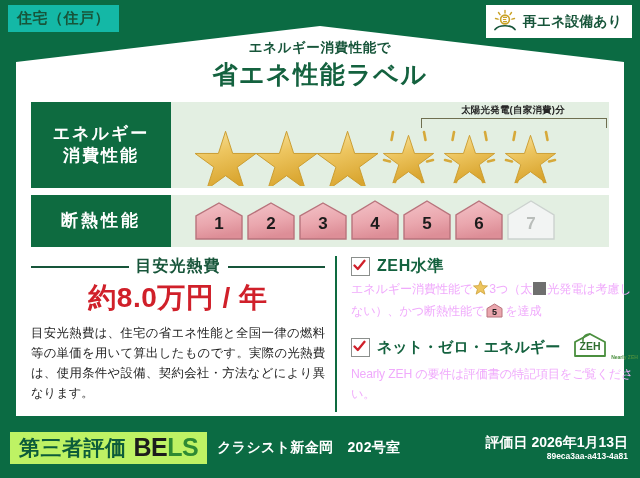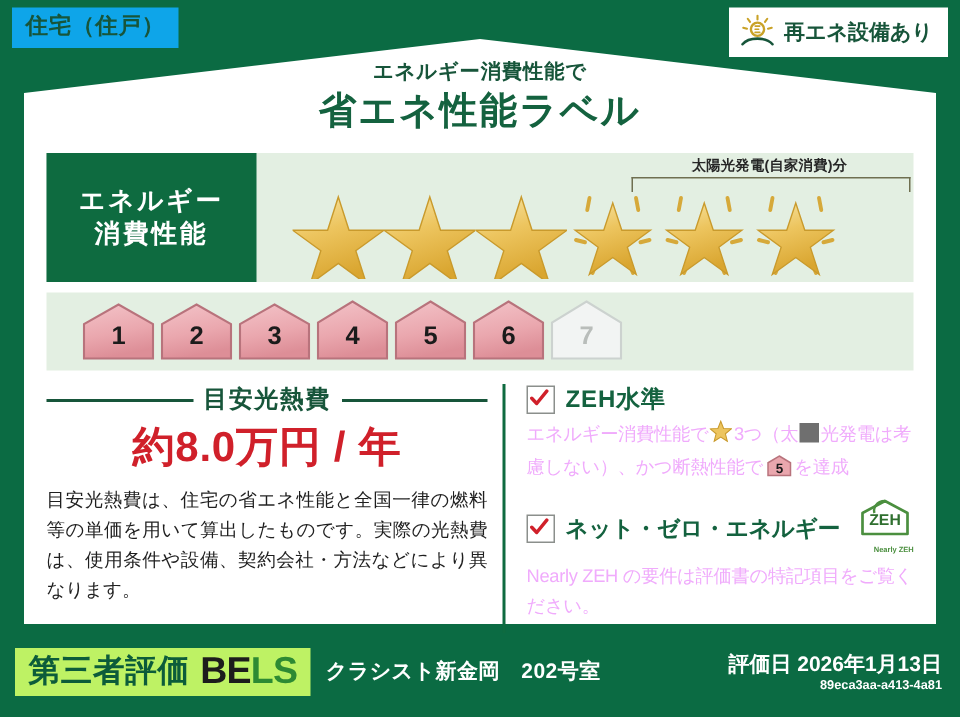--- a/index.html
+++ b/index.html
@@ -31,21 +31,21 @@
     clip-path: polygon(50% 0%, 100% 36px, 100% 100%, 0% 100%, 0% 36px);
     z-index: 1;
   }
 
   
   .tag-housing {
     position: absolute;
     left: 8px;
     top: 5px;
     z-index: 6;
-    background: #0ea5e9;
+    background: #14b8a6;
     color: #17553a;
     font-size: 15px;
     font-weight: bold;
     letter-spacing: 0.5px;
     padding: 5px 9px 6px 9px;
     line-height: 1.05;
     white-space: nowrap;
   }
 
   
@@ -299,21 +299,21 @@
     width: 13px;
     height: 13px;
     vertical-align: -2px;
     margin: 0 1px;
   }
   .inline-house {
     display: inline-block;
     vertical-align: -3px;
     margin: 0 2px;
   }
-  .zeh-logo { display: inline-flex; align-items: flex-end; gap: 2px; margin-left: 4px; flex-direction: column; }
+  .zeh-logo { display: inline-flex; align-items: flex-end; gap: 2px; margin-left: 4px; }
   .zeh-logo .mark { display: block; }
   .zeh-logo .nearly {
     font-size: 5px;
     color: #4b8f3f;
     font-weight: bold;
     line-height: 1.05;
     padding-bottom: 2px;
     white-space: nowrap;
   }
 
@@ -493,20 +493,23 @@
                 <polygon points="30.5,14 37.2,34.2 58.4,34.2 41.3,46.8 47.9,67 30.5,54.4 13.1,67 19.7,46.8 2.6,34.2 23.8,34.2" transform="scale(0.9) translate(3.4,3)" fill="url(#sg1)" stroke="#c99a2c" stroke-width="1"></polygon>
               </svg>
             </div>
 
           </div>
         </div>
       </div>
     </div>
 
     <div class="metric-row row-insul">
+      <div class="metric-label one-line">
+        <span>断熱性能</span>
+      </div>
       <div class="metric-body">
         <div class="houses-strip">
 
           <div class="house-cell on">
             <svg width="52" height="44" viewBox="0 0 52 44">
               <defs>
                 <linearGradient id="hg" x1="0" y1="0" x2="0.25" y2="1">
                   <stop offset="0%" stop-color="#f3c3c8"></stop>
                     <stop offset="60%" stop-color="#eaa7ae"></stop>
                   <stop offset="100%" stop-color="#dd8e97"></stop>

